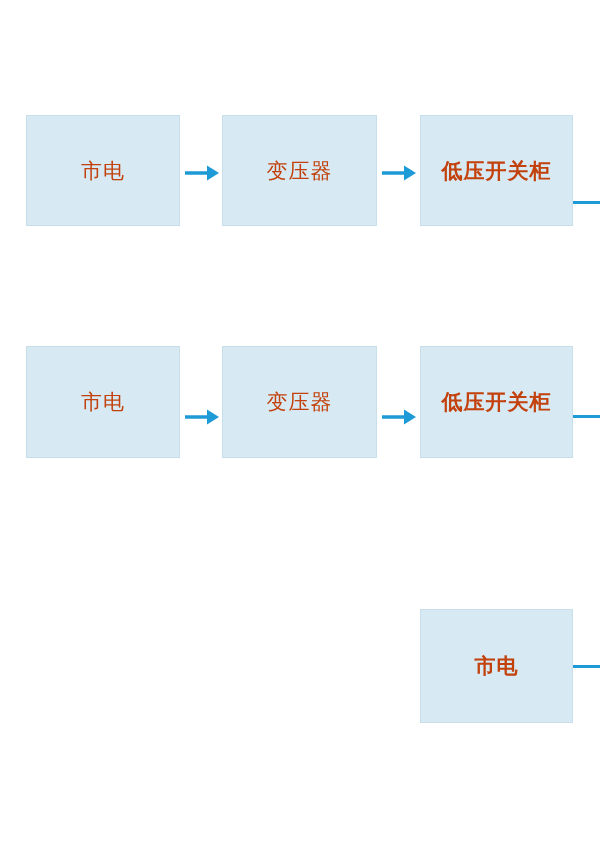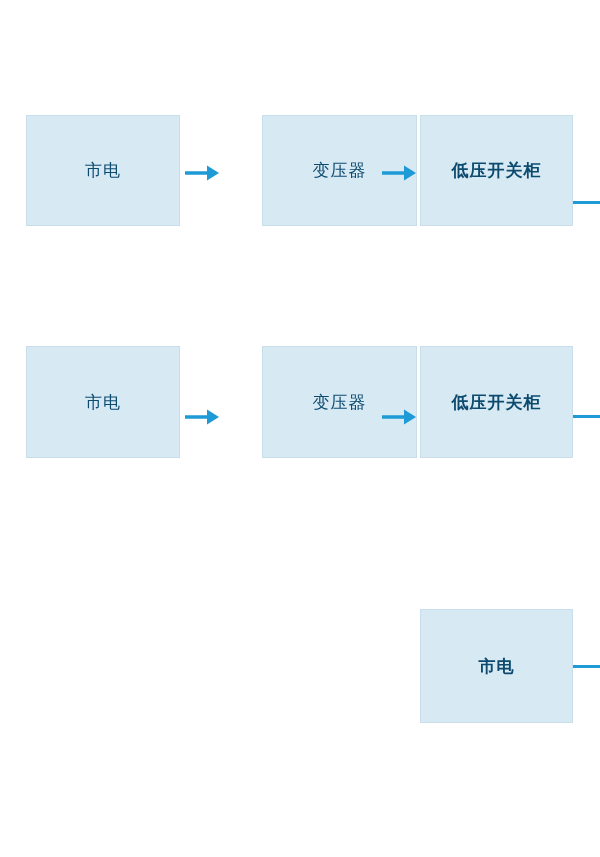--- a/index.html
+++ b/index.html
@@ -19,28 +19,28 @@
   .node {
     position: absolute;
     background: #d7eaf4;
     border: 1px solid #c9deeb;
     box-sizing: border-box;
     display: flex;
     align-items: center;
     justify-content: center;
   }
   .node-label {
-    color: #0c4a6e;
-    font-size: 17px;
+    color: #c2410c;
+    font-size: 21px;
     letter-spacing: 1px;
     white-space: nowrap;
   }
   
   .col1 { left: 26px;  width: 154px; }
-  .col2 { left: 222px; width: 155px; margin-left: 40px; }
+  .col2 { left: 222px; width: 155px; }
   .col3 { left: 420px; width: 153px; font-weight: bold; }
   
   .row1 { top: 115px; height: 111px; }
   .row2 { top: 346px; height: 112px; }
   .row3 { top: 609px; height: 114px; }
 
   .arrow {
     position: absolute;
     width: 34px; height: 16px;
   }

